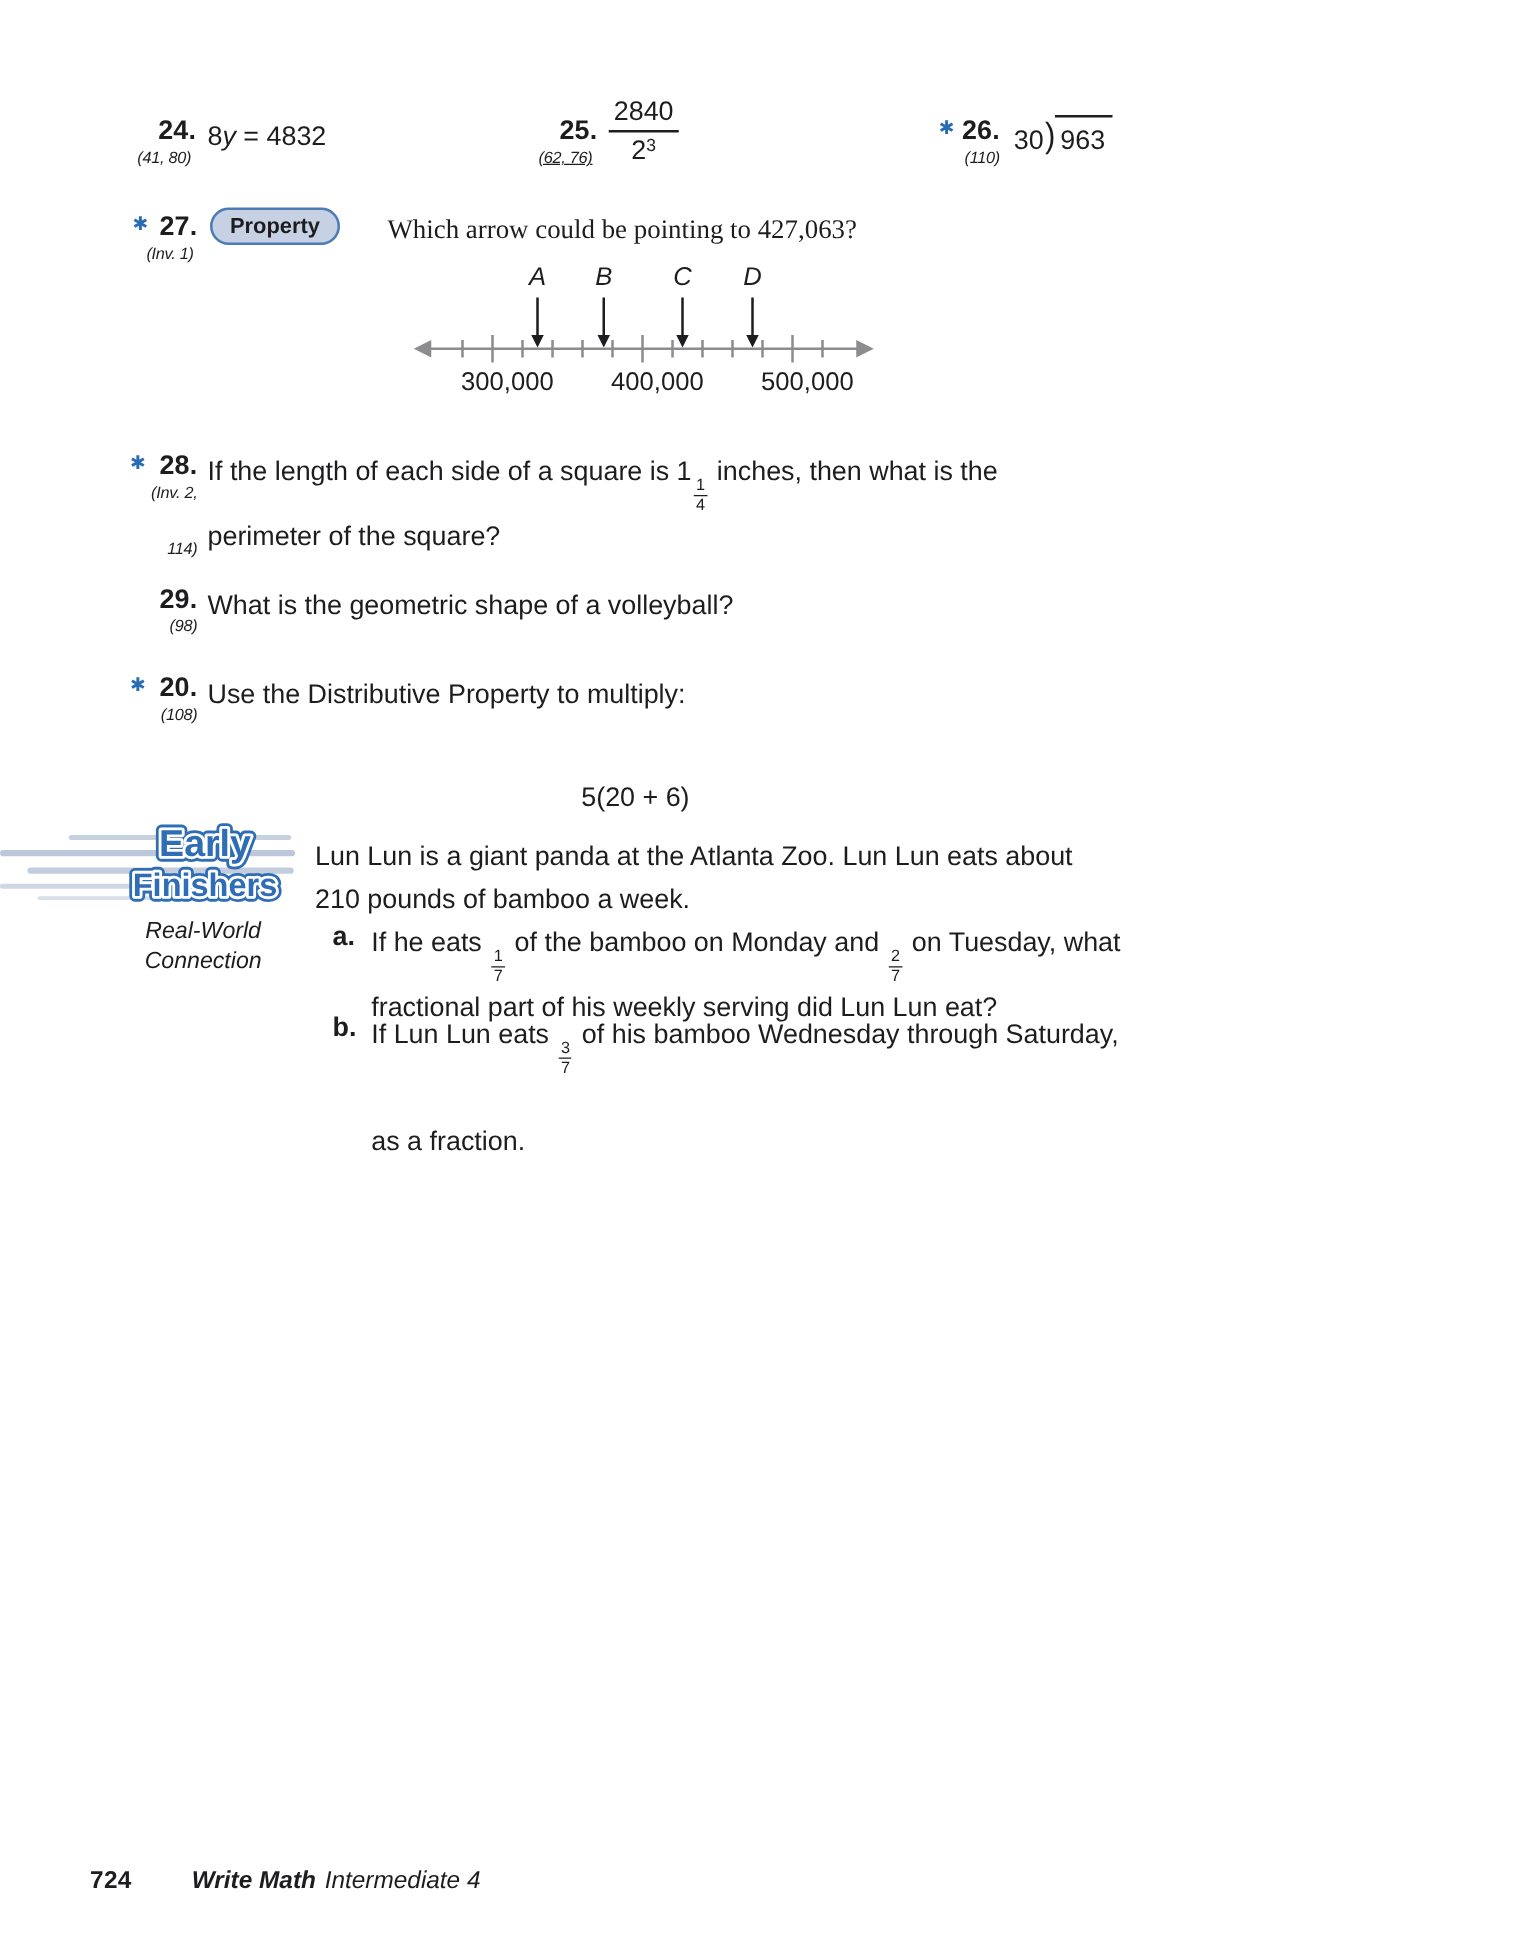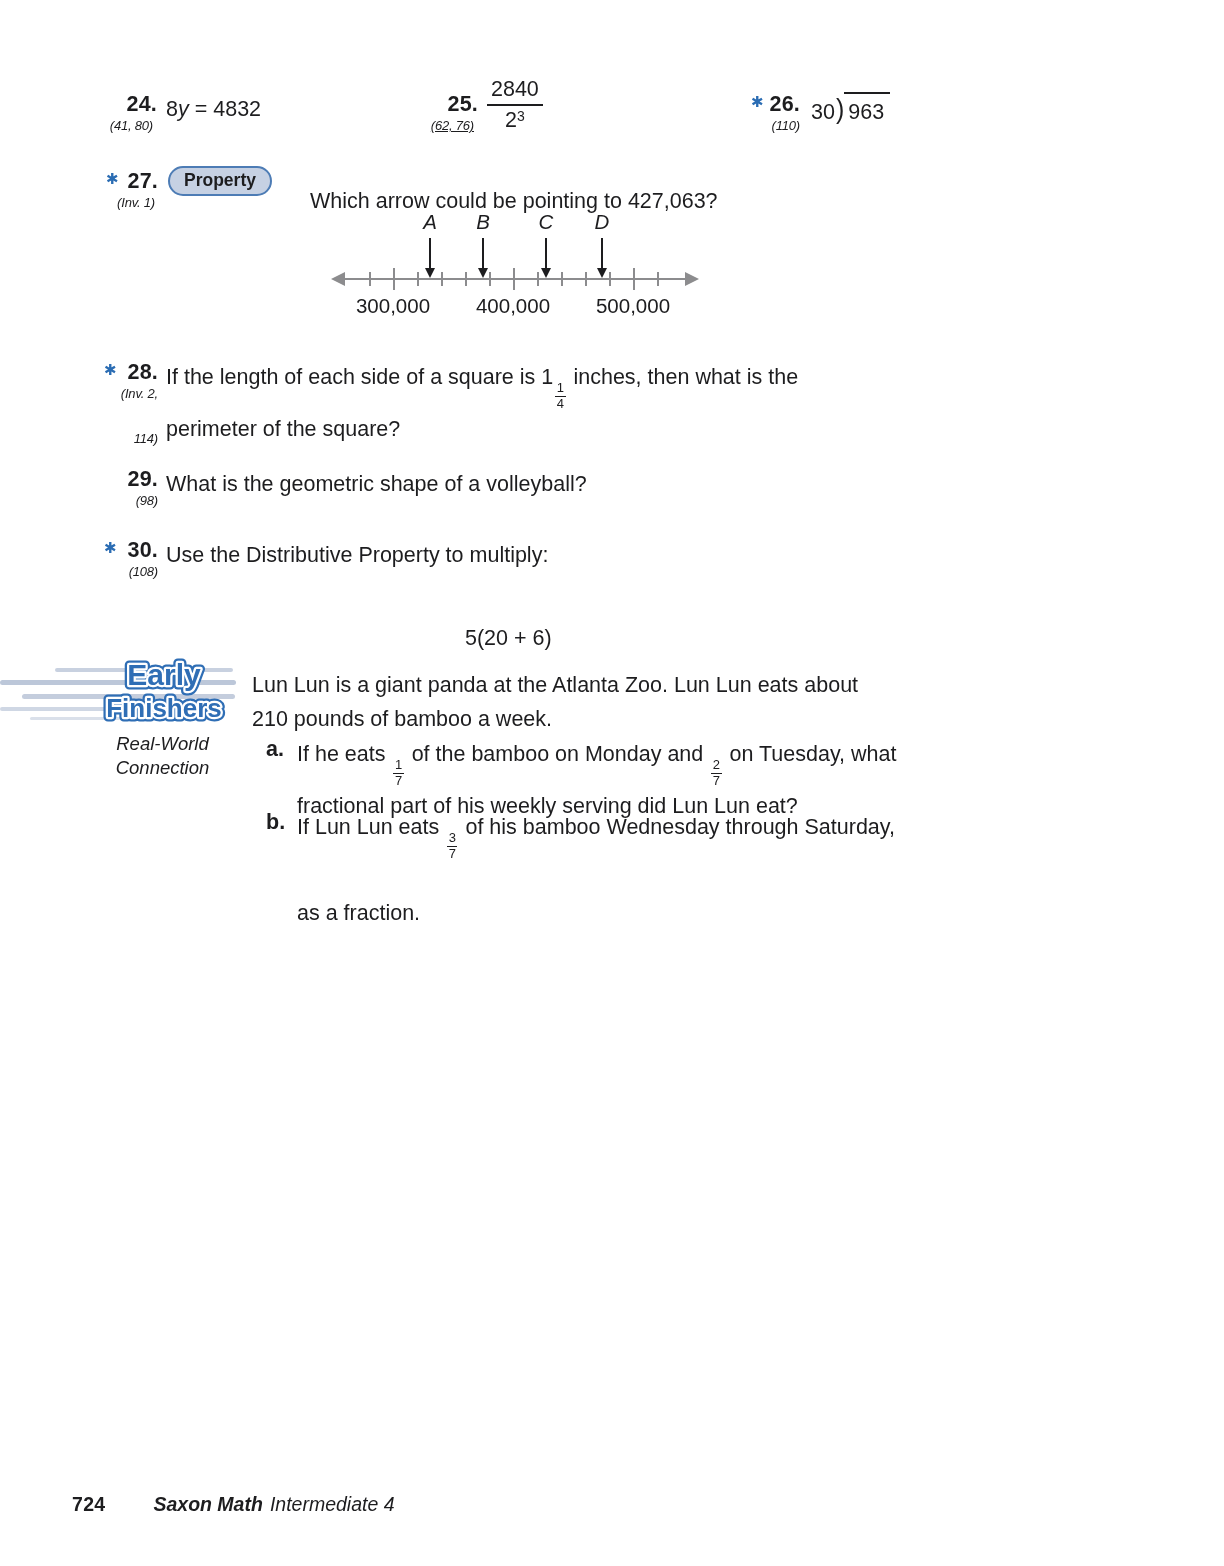--- a/index.html
+++ b/index.html
@@ -32,21 +32,21 @@
   
   .numline { position:absolute; left:331px; top:210px; width:368px; height:110px; }
   .nl-line { position:absolute; left:10px; right:10px; top:68px; height:2px; background:#8c8c8e; }
   .nl-arrow-left { position:absolute; left:0; top:62px; width:0; height:0; border-top:7px solid transparent; border-bottom:7px solid transparent; border-right:14px solid #8c8c8e; }
   .nl-arrow-right { position:absolute; right:0; top:62px; width:0; height:0; border-top:7px solid transparent; border-bottom:7px solid transparent; border-left:14px solid #8c8c8e; }
   .tick { position:absolute; width:2px; background:#8c8c8e; top:62px; height:14px; }
   .tick.major { top:58px; height:22px; }
   .dn-stem { position:absolute; width:2.2px; background:#1d1d1f; top:28px; height:31px; }
   .dn-head { position:absolute; top:58px; width:0; height:0; border-left:5.5px solid transparent; border-right:5.5px solid transparent; border-top:10px solid #1d1d1f; }
   .nl-letter { position:absolute; top:0; width:26px; text-align:center; font-size:20.5px; font-style:italic; }
-  .nl-label { position:absolute; top:84px; width:100px; text-align:center; font-size:20.5px; }
+  .nl-label { position:absolute; top:84px; width:100px; text-align:right; font-size:20.5px; }
 
   
   .streak { position:absolute; background:#b5c1d5; border-radius:3px; }
   .ef-logo { position:absolute; left:88px; top:655px; }
   .ef-sub { position:absolute; left:85px; top:732px; width:155px; text-align:center; font-style:italic; font-size:18.5px; line-height:24px; }
   .ef-label { position:absolute; font-weight:bold; font-size:21.5px; }
 
   .footer { position:absolute; left:72px; top:1493px; font-size:19.5px; display:flex; align-items:baseline; }
   .footer .fpage { font-weight:bold; margin-right:48px; letter-spacing:0.3px; }
   .footer .ftitle { font-weight:bold; font-style:italic; }
@@ -72,21 +72,21 @@
 
   <div class="star" style="left:751px; top:93px;">✱</div>
   <div class="pnum" style="left:738px; top:92px;">26.</div>
   <div class="pref" style="left:738px; top:118px;">(110)</div>
   <div class="pbody division" style="left:811px; top:92px;"><span>30</span><span class="divparen">)</span><span class="dividend">963</span></div>
 
   <div class="star" style="left:106px; top:170px;">✱</div>
   <div class="pnum" style="left:96px; top:169px;">27.</div>
   <div class="pref" style="left:93px; top:195px;">(Inv. 1)</div>
   <div class="badge" style="left:168px; top:166px;">Property</div>
-  <div class="pbody" style="left:310px; top:184px;">Which arrow could be pointing to 427,063?</div>
+  <div class="pbody" style="left:310px; top:166px;font-family:Liberation Serif, serif;">Which arrow could be pointing to 427,063?</div>
 
   <div class="numline">
     <div class="nl-letter" style="left:86px;">A</div>
     <div class="nl-letter" style="left:139px;">B</div>
     <div class="nl-letter" style="left:202px;">C</div>
     <div class="nl-letter" style="left:258px;">D</div>
 
     <div class="dn-stem" style="left:98px;"></div>
     <div class="dn-head" style="left:93.5px;"></div>
     <div class="dn-stem" style="left:151px;"></div>
@@ -129,21 +129,21 @@
         <span class="fden">4</span>
       </span><span> inches, then what is the</span><br>
     <span>perimeter of the square?</span>
   </div>
 
   <div class="pnum" style="left:96px; top:467px;">29.</div>
   <div class="pref" style="left:96px; top:493px;">(98)</div>
   <div class="pbody" style="left:166px; top:467px;">What is the geometric shape of a volleyball?</div>
 
   <div class="star" style="left:104px; top:539px;">✱</div>
-  <div class="pnum" style="left:96px; top:538px;">30.</div>
+  <div class="pnum" style="left:96px; top:538px;">20.</div>
   <div class="pref" style="left:96px; top:564px;">(108)</div>
   <div class="pbody" style="left:166px; top:538px;text-align:center;">Use the Distributive Property to multiply:</div>
   <div class="pbody" style="left:465px; top:585px;margin-top:36px;">5(20 + 6)</div>
 
   <div>
     <div class="streak" style="left:55px; top:668px; width:178px; height:4px; opacity:0.75;"></div>
     <div class="streak" style="left:0px; top:680px; width:236px; height:5px; opacity:0.9;"></div>
     <div class="streak" style="left:22px; top:694px; width:213px; height:5px; opacity:0.8;"></div>
     <div class="streak" style="left:0px; top:707px; width:160px; height:4px; opacity:0.65;"></div>
     <div class="streak" style="left:30px; top:717px; width:110px; height:3px; opacity:0.5;"></div>
@@ -187,17 +187,17 @@
     <span>If Lun Lun eats </span><span class="frac">
         <span class="fnum">3</span>
         <span class="fden">7</span>
       </span><span> of his bamboo Wednesday through Saturday,</span><br>
     <br>
     <span>as a fraction.</span>
   </div>
 
   <div class="footer">
     <span class="fpage">724</span>
-    <span class="ftitle">Saxon Math</span>
+    <span class="ftitle">Write Math</span>
     <span class="fedition">Intermediate 4</span>
   </div>
 
 </div>
 
 </body></html>

